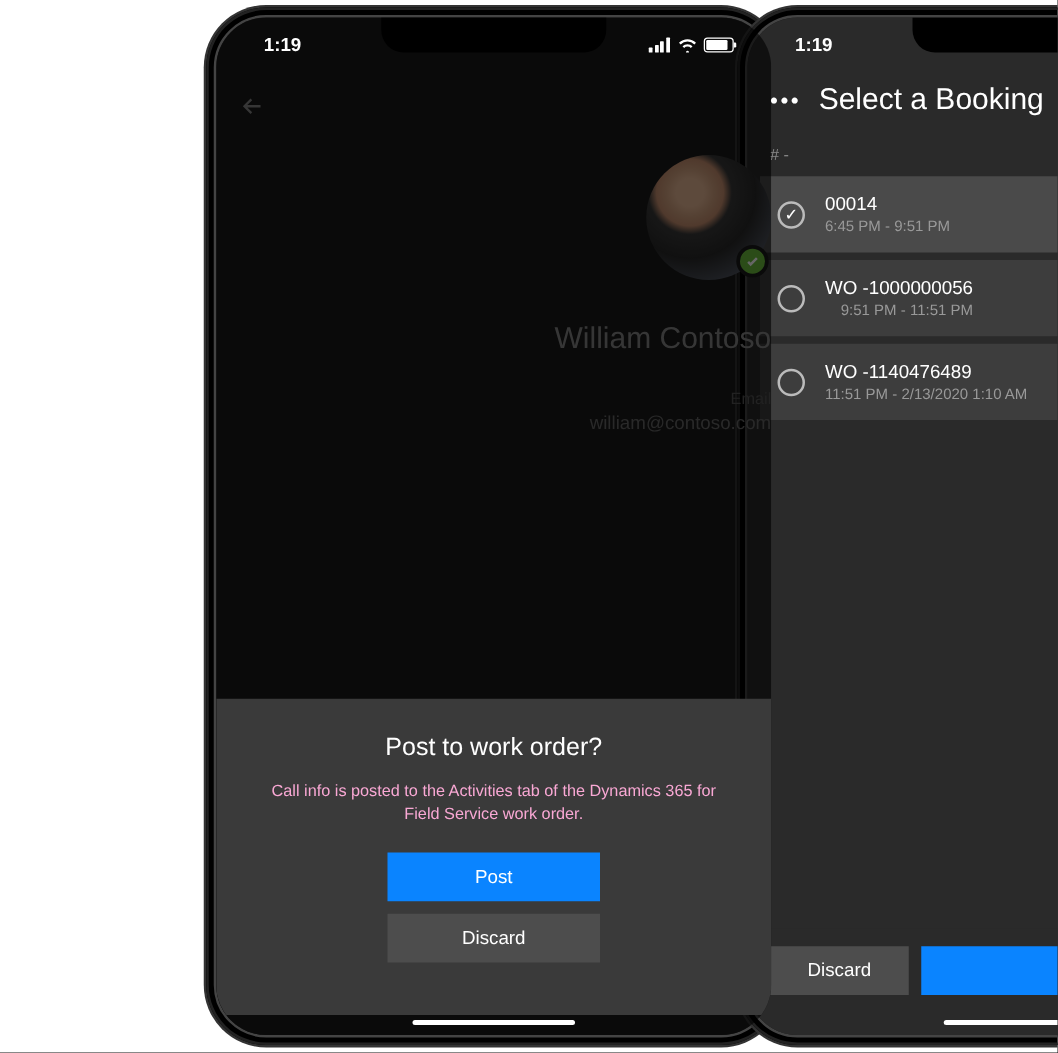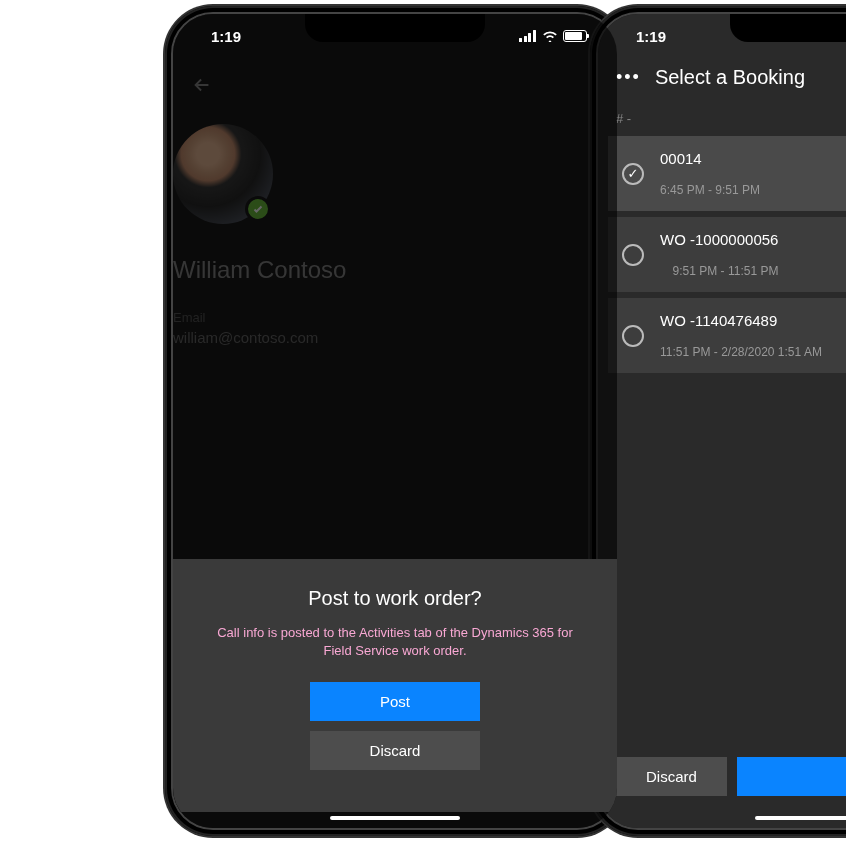--- a/index.html
+++ b/index.html
@@ -139,21 +139,21 @@
       top: 0;
       left: 0;
       right: 0;
       bottom: 0;
       background: rgba(0,0,0,0.6);
       z-index: 2;
     }
     .contact-content {
       position: relative;
       padding-top: 60px;
-      text-align: left;
+      text-align: right;
       z-index: 1;
     }
     .back-btn {
       position: absolute;
       top: 60px;
       left: 18px;
       color: #888;
       font-size: 24px;
       z-index: 1;
     }
@@ -257,21 +257,21 @@
       align-items: center;
       gap: 14px;
     }
     .more-icon {
       color: #fff;
       font-size: 18px;
       letter-spacing: 2px;
     }
     .booking-title {
       color: #fff;
-      font-size: 20px;
+      font-size: 24px;
       font-weight: 400;
     }
     .section-label {
       color: #888;
       font-size: 13px;
       padding: 22px 18px 10px;
     }
     .booking-list {
       padding: 0 10px;
     }
@@ -297,21 +297,21 @@
       flex-shrink: 0;
     }
     .radio.checked::after {
       content: '✓';
       color: #fff;
       font-size: 13px;
     }
     .booking-info {
       display: flex;
       flex-direction: column;
-      gap: 16px;
+      gap: 2px;
     }
     .booking-id {
       color: #fff;
       font-size: 15px;
       font-weight: 500;
     }
     .booking-time {
       color: #999;
       font-size: 12px;
       text-align: right;
@@ -426,21 +426,21 @@
           <div class="booking-info">
             <span class="booking-id">WO -1000000056</span>
             <span class="booking-time">9:51 PM - 11:51 PM</span>
           </div>
         </div>
 
         <div class="booking-item">
           <div class="radio"></div>
           <div class="booking-info">
             <span class="booking-id">WO -1140476489</span>
-            <span class="booking-time">11:51 PM - 2/28/2020 1:51 AM</span>
+            <span class="booking-time">11:51 PM - 2/13/2020 1:10 AM</span>
           </div>
         </div>
 
       </div>
 
       <div class="booking-footer">
         <button class="footer-btn footer-discard">Discard</button>
         <button class="footer-btn footer-post">Post</button>
       </div>
     </div>

